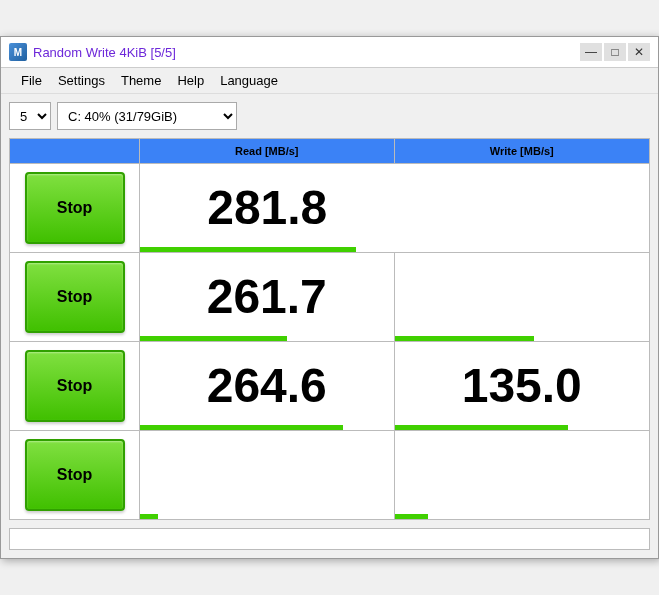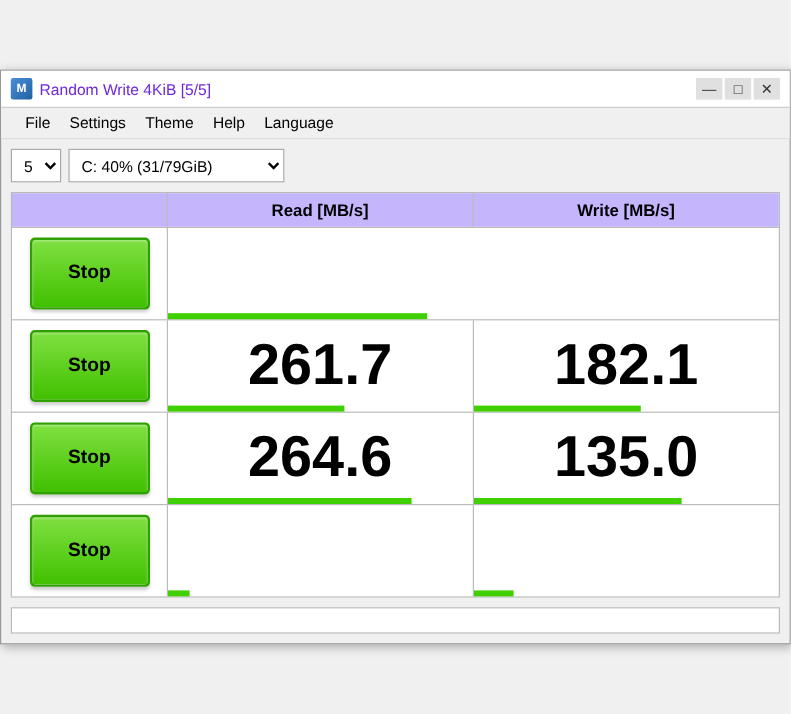--- a/index.html
+++ b/index.html
@@ -104,25 +104,25 @@
       border: 1px solid #bbb;
       background: white;
     }
     .grid-header {
       display: grid;
       grid-template-columns: 130px 1fr 1fr;
       border-bottom: 1px solid #bbb;
     }
     .grid-header-cell {
       padding: 6px 8px;
-      font-size: 14px;
+      font-size: 11px;
       font-weight: bold;
       text-align: center;
       border-right: 1px solid #bbb;
-      background: #c4b5fd;
+      background: #3b82f6;
     }
     .grid-header-cell:last-child { border-right: none; }
     .grid-header-cell:first-child { border-right: 1px solid #bbb; }
 
     .grid-row {
       display: grid;
       grid-template-columns: 130px 1fr 1fr;
       border-bottom: 1px solid #bbb;
     }
     .grid-row:last-child { border-bottom: none; }
@@ -135,21 +135,21 @@
       border-right: 1px solid #bbb;
     }
     .stop-btn {
       background: linear-gradient(to bottom, #80e040, #40c000);
       border: 2px solid #30a000;
       border-radius: 4px;
       color: #000;
       font-size: 16px;
       font-weight: bold;
       width: 100px;
-      height: 60px;
+      height: 72px;
       cursor: pointer;
       box-shadow: inset 0 1px 2px rgba(255,255,255,0.4), 0 2px 3px rgba(0,0,0,0.2);
     }
 
     .value-cell {
       padding: 4px 8px;
       display: flex;
       align-items: center;
       justify-content: center;
       border-right: 1px solid #bbb;
@@ -225,34 +225,34 @@
         <div class="grid-header-cell"></div>
         <div class="grid-header-cell">Read [MB/s]</div>
         <div class="grid-header-cell">Write [MB/s]</div>
       </div>
 
       <div class="grid-row">
         <div class="stop-cell">
           <button class="stop-btn">Stop</button>
         </div>
         <div class="value-cell">
+          <span class="value-text">281.8</span>
           <div class="green-bar" style="width:85%"></div>
         </div>
       </div>
 
       <div class="grid-row">
         <div class="stop-cell">
           <button class="stop-btn">Stop</button>
         </div>
         <div class="value-cell">
           <span class="value-text">261.7</span>
           <div class="green-bar" style="width:58%"></div>
         </div>
         <div class="value-cell">
-          <span class="value-text">182.1</span>
           <div class="green-bar" style="width:55%"></div>
         </div>
       </div>
 
       <div class="grid-row">
         <div class="stop-cell">
           <button class="stop-btn">Stop</button>
         </div>
         <div class="value-cell">
           <span class="value-text">264.6</span>

